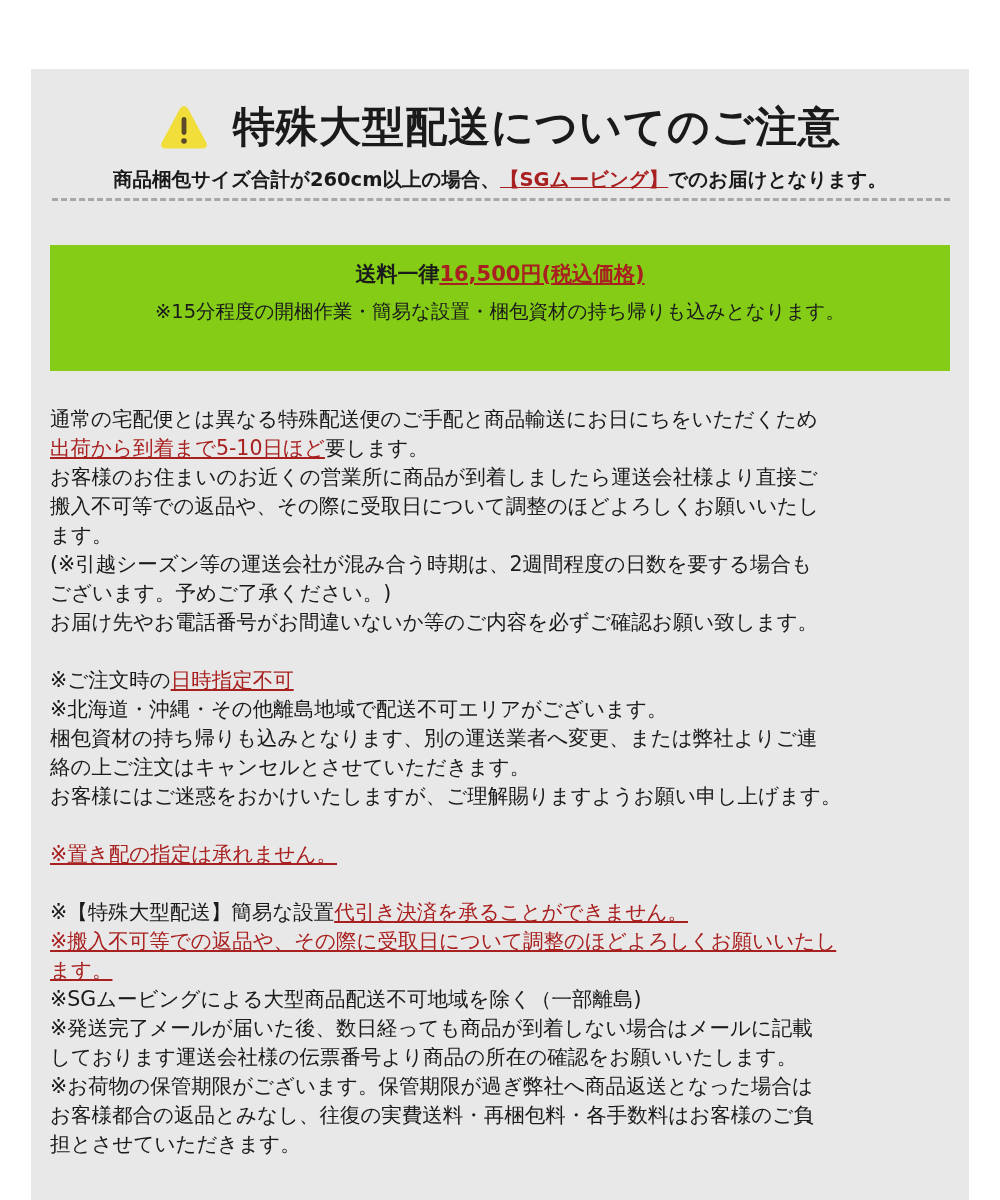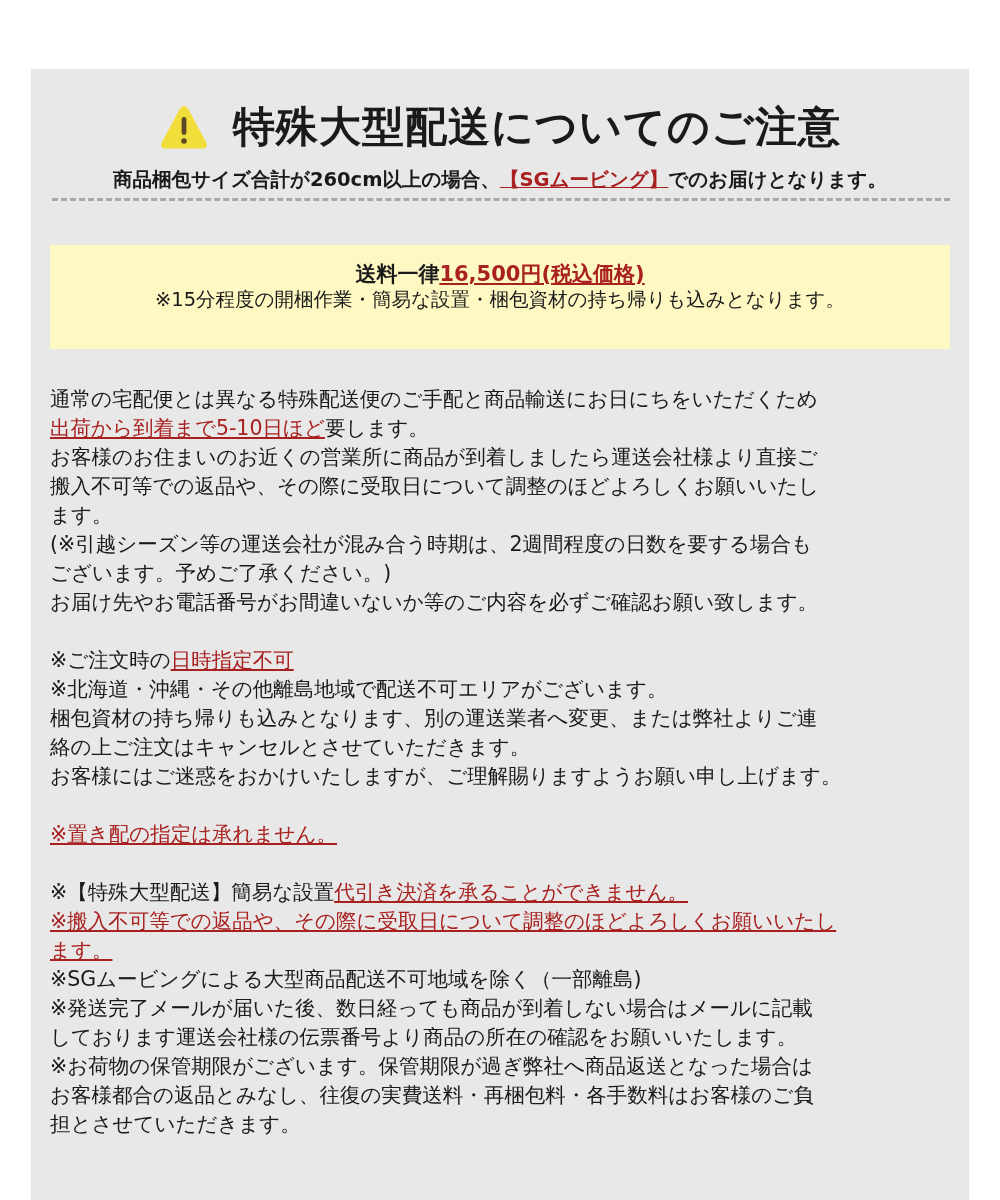--- a/index.html
+++ b/index.html
@@ -67,48 +67,48 @@
       width: 898px;
       height: 0;
       border-top: 3px dashed #a8a8a8;
     }
     .red { color: #a8201f; text-decoration: underline; }
     .price-box {
       position: absolute;
       left: 19px;
       top: 176px;
       width: 900px;
-      height: 104px;
-      background: #fef9c3;
+      height: 126px;
+      background: #84cc16;
     }
     .price-line {
       position: absolute;
       left: 0;
       top: 14px;
       width: 900px;
       text-align: center;
       font-size: 21px;
       font-weight: bold;
       line-height: 30px;
       white-space: nowrap;
     }
     .price-note {
       position: absolute;
       left: 0;
-      top: 40px;
+      top: 52px;
       width: 900px;
       text-align: center;
       font-size: 19.5px;
       line-height: 30px;
       white-space: nowrap;
     }
     .body-text {
       position: absolute;
       left: 19px;
-      top: 316px;
+      top: 336px;
       width: 930px;
       font-size: 20.5px;
       line-height: 29px;
       white-space: nowrap;
     }
     .body-text .line {
       display: block;
       height: 29px;
     }
     .body-text .blank {

